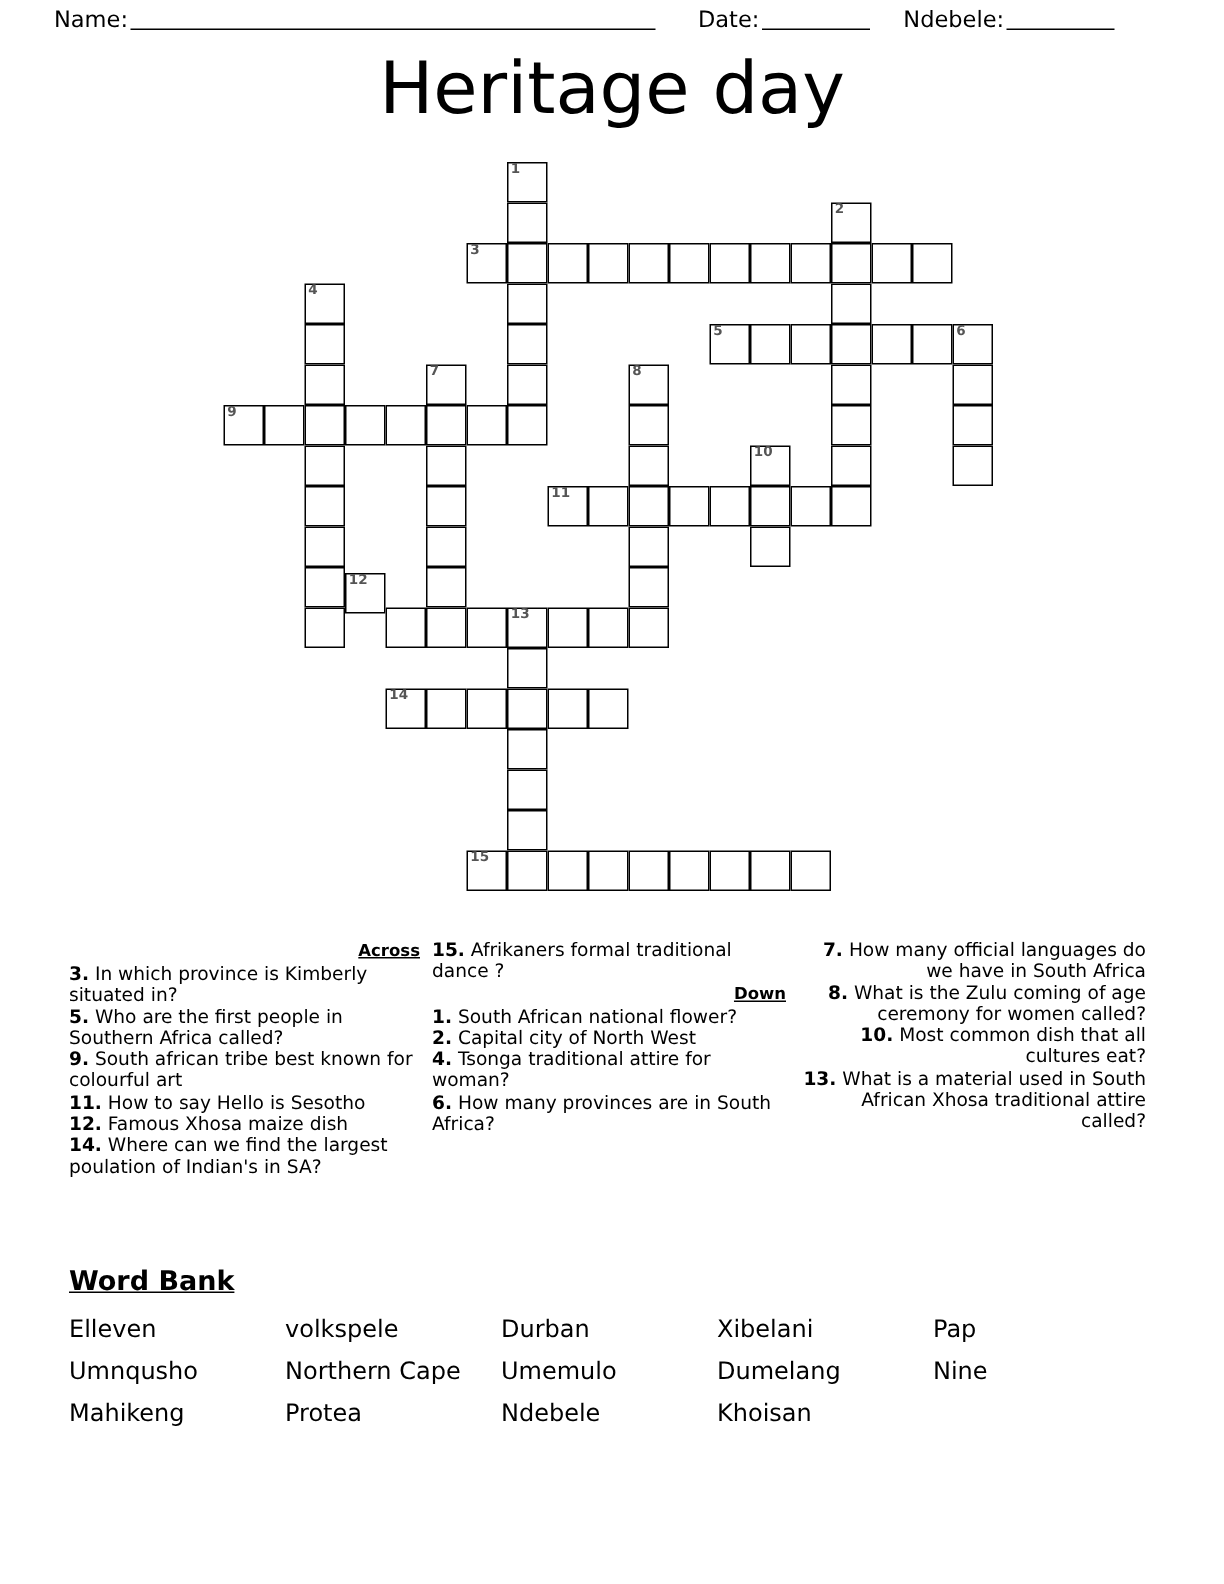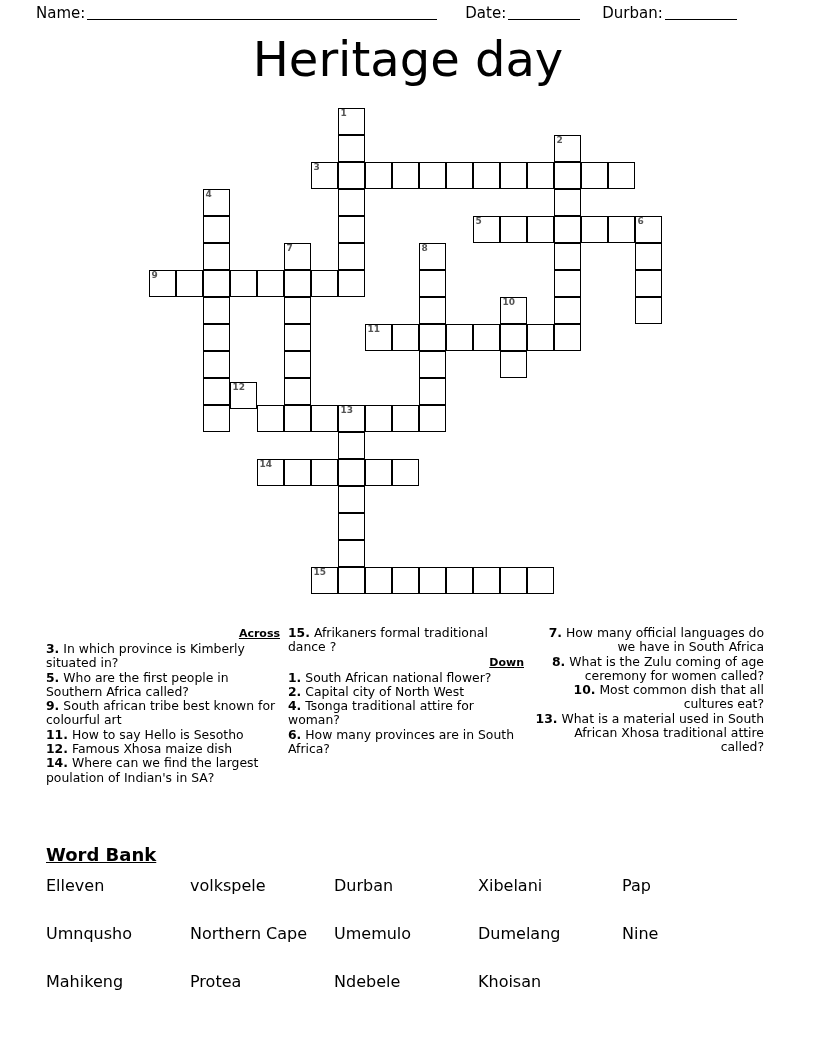--- a/index.html
+++ b/index.html
@@ -119,38 +119,38 @@
     font-weight: 700;
     text-decoration: underline;
     font-size: 18px;
     line-height: 24px;
     display: block;
     margin-bottom: 5px;
   }
   .wb-grid {
     display: grid;
     grid-template-columns: 144px 144px 144px 144px 144px;
-    row-gap: 20px;
+    row-gap: 0;
     font-size: 16px;
     line-height: 28px;
   }
   .wb-word { white-space: nowrap; }
 </style>
 </head>
 <body>
 
 <div class="header-row">
   <span class="hdr-left-pad"></span>
   <span class="hdr-label">Name:</span>
   <span class="hdr-rule rule-name"></span>
   <span class="gap-a"></span>
   <span class="hdr-label">Date:</span>
   <span class="hdr-rule rule-date"></span>
   <span class="gap-b"></span>
-  <span class="hdr-label">Durban:</span>
+  <span class="hdr-label">Ndebele:</span>
   <span class="hdr-rule rule-period"></span>
 </div>
 
 <div class="title">Heritage day</div>
 
 <div id="crossword">
     <div class="cell" style="left: 338px; top: 108px;">
       <span class="num">1</span>
     </div>
     <div class="cell" style="left: 338px; top: 135px;"></div>

